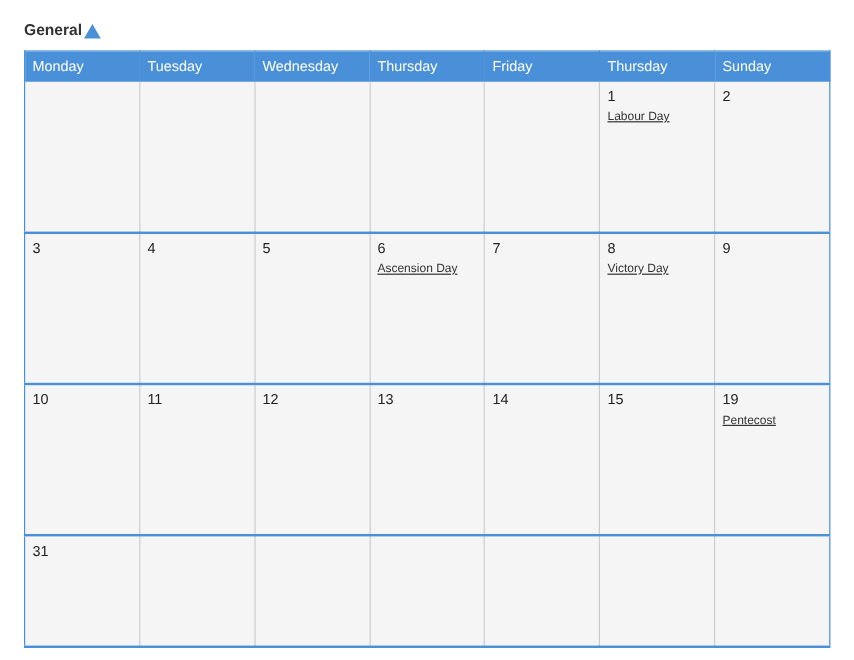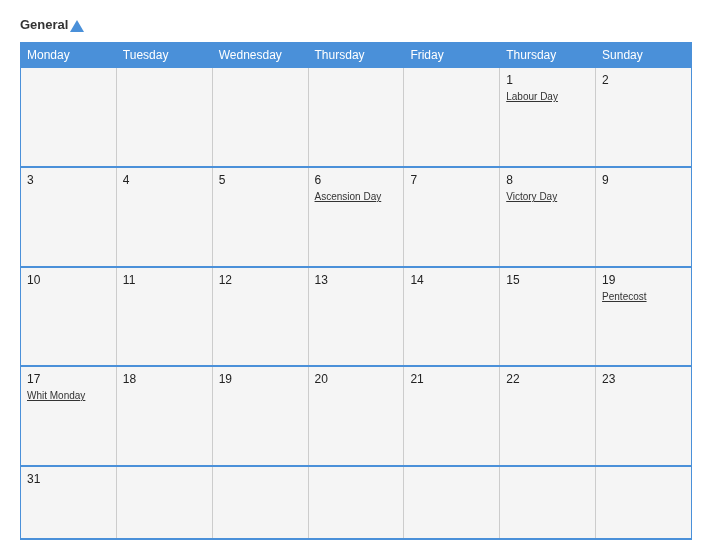--- a/index.html
+++ b/index.html
@@ -188,41 +188,20 @@
           </td>
           <td>
             <span class="day-num">14</span>
           </td>
           <td>
             <span class="day-num">15</span>
           </td>
           <td><span class="day-num">19</span><span class="event">Pentecost</span></td>
         </tr>
         <tr>
-          <td><span class="day-num">17</span><span class="event">Whit Monday</span></td>
-          <td>
-            <span class="day-num">18</span>
-          </td>
-          <td>
-            <span class="day-num">19</span>
-          </td>
-          <td>
-            <span class="day-num">20</span>
-          </td>
-          <td>
-            <span class="day-num">21</span>
-          </td>
-          <td>
-            <span class="day-num">22</span>
-          </td>
-          <td>
-            <span class="day-num">23</span>
-          </td>
-        </tr>
-        <tr>
           <td>
             <span class="day-num">31</span>
           </td>
           <td class="empty"></td>
           <td class="empty"></td>
           <td class="empty"></td>
           <td class="empty"></td>
           <td class="empty"></td>
           <td class="empty"></td>
         </tr>

